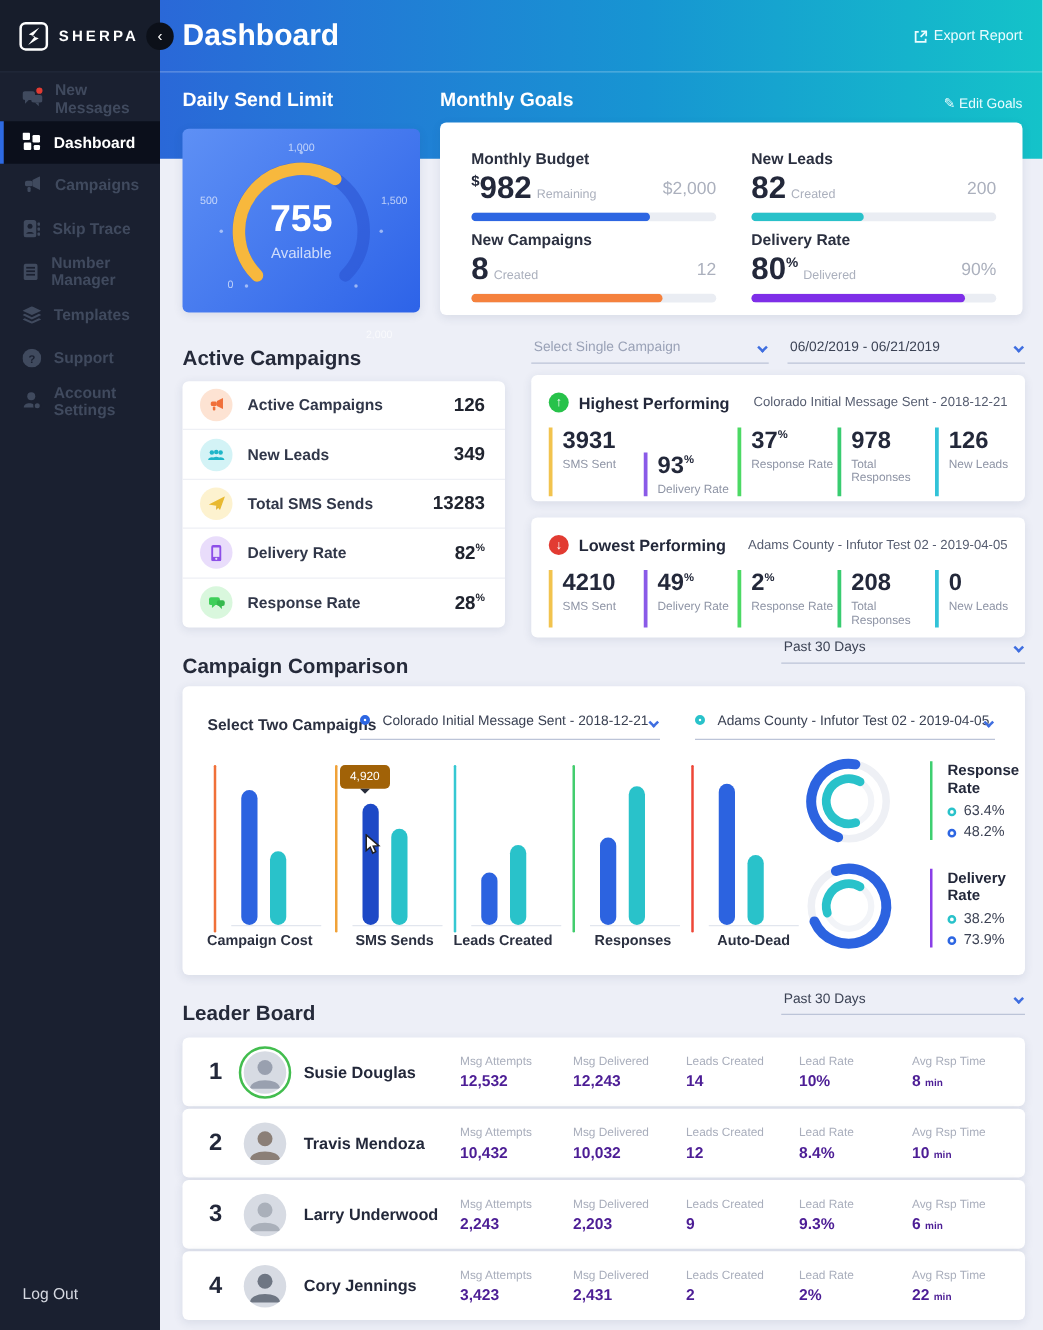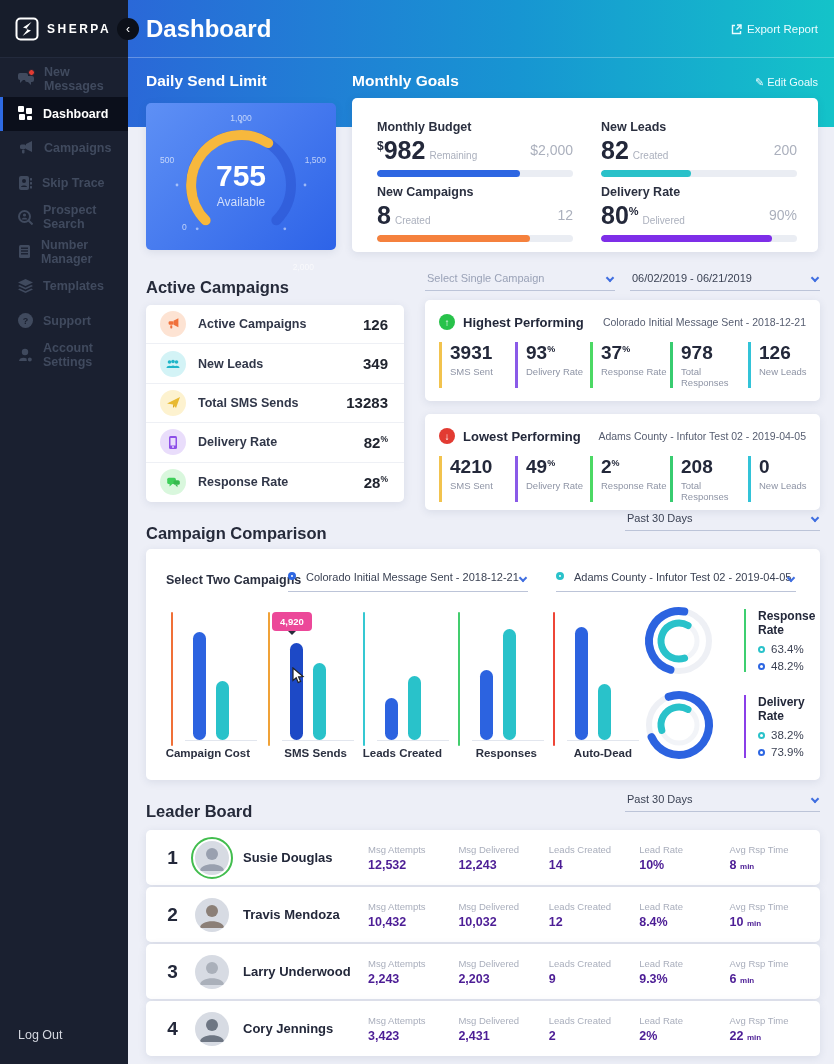--- a/index.html
+++ b/index.html
@@ -88,21 +88,21 @@
   .c-select.t2 .ring { border-color:#29c2ca; }
   .c-select .chev { position:absolute; right:2px; top:8px; }
   .vline { position:absolute; top:63px; height:134px; width:2px; border-radius:1px; }
   .bars { position:absolute; width:62px; height:128px; top:63px; }
   .bar { position:absolute; bottom:0; width:13px; border-radius:7px; }
   .bar.b1 { left:22px; background:#2c63e0; }
   .bar.b2 { left:45px; background:#29c2ca; }
   .bar.b1.hl { background:#1d49c6; }
   .baseline { position:absolute; top:191px; height:1px; background:#e2e6ee; width:72px; }
   .g-label { position:absolute; top:198px; width:96px; text-align:right; font-size:11.5px; font-weight:bold; color:#2b3040; }
-  #tooltip { position:absolute; left:126px; top:63px; background:#ec4899; color:#fff; font-size:9.5px; font-weight:bold; padding:4px 8px; border-radius:4px;text-align:center; }
+  #tooltip { position:absolute; left:126px; top:63px; background:#a16207; color:#fff; font-size:9.5px; font-weight:normal; padding:4px 8px; border-radius:4px;text-align:center; }
   #tooltip::after { content:""; position:absolute; left:50%; margin-left:-4px; bottom:-4px; border-left:4px solid transparent; border-right:4px solid transparent; border-top:4px solid #272c3a; }
   .legend { position:absolute; left:598px; width:90px; border-left:2px solid #3ecf70; padding-left:12px; }
   .legend.purple { border-left-color:#8a3fe8; }
   .lg-title { font-size:12px; font-weight:bold; color:#23283a; margin-bottom:6px; }
   .lg-item { display:flex; align-items:center; gap:6px; font-size:11.5px; color:#3c4254; margin-top:5px; }
   .lg-ring { width:7px; height:7px; border-radius:50%; border:2px solid #29c2ca; }
   .lg-ring.blue { border-color:#2d66e2; }
 
   
   .lb-row { left:146px; width:674px; height:55px; display:flex; align-items:center; }
@@ -162,29 +162,20 @@
     <div class="nav-item">
       <svg width="14" height="14" viewBox="0 0 14 14" fill="currentColor">
           <rect x="1" y="0" width="10" height="14" rx="2"></rect>
           <rect x="12" y="2" width="2" height="2.5" rx="0.5"></rect>
           <rect x="12" y="6" width="2" height="2.5" rx="0.5"></rect>
           <rect x="12" y="10" width="2" height="2.5" rx="0.5"></rect>
           <circle cx="6" cy="5" r="2" fill="#1a2030"></circle>
           <path d="M3 11 c0-2 6-2 6 0 z" fill="#1a2030"></path>
         </svg>
       <span>Skip Trace</span>
-    </div>
-    <div class="nav-item">
-      <svg width="15" height="15" viewBox="0 0 15 15" fill="none" stroke="currentColor" stroke-width="2">
-          <circle cx="6.5" cy="6.5" r="5.5"></circle>
-          <line x1="10.5" y1="10.5" x2="14.5" y2="14.5"></line>
-          <circle cx="6.5" cy="5" r="1.6" fill="currentColor" stroke="none"></circle>
-          <path d="M3.5 9.5 c0-2.4 6-2.4 6 0" fill="currentColor" stroke="none"></path>
-        </svg>
-      <span>Prospect Search</span>
     </div>
     <div class="nav-item">
       <svg width="13" height="15" viewBox="0 0 13 15" fill="currentColor">
           <rect x="1" y="1" width="11" height="13" rx="1.5"></rect>
           <rect x="3" y="3.5" width="7" height="1.4" fill="#1a2030"></rect>
           <rect x="3" y="6.3" width="7" height="1.4" fill="#1a2030"></rect>
           <rect x="3" y="9.1" width="7" height="1.4" fill="#1a2030"></rect>
         </svg>
       <span>Number Manager</span>
     </div>
@@ -358,21 +349,21 @@
   <div class="perf-head">
     <div class="updown" style="background:#27c24a;">↑</div>
     <span class="perf-title">Highest Performing</span>
     <span class="perf-campaign">Colorado Initial Message Sent - 2018-12-21</span>
   </div>
   <div class="met-row">
     <div class="met" style="border-color:#f2c34e; width:76px;">
         <div class="m-val">3931</div>
         <div class="m-lbl">SMS Sent</div>
       </div>
-    <div class="met" style="border-color:#8a5ae8; width:75px;">
+    <div class="met" style="border-color:#8a5ae8; width:75px;margin-top:20px;">
         <div class="m-val"><span>93</span><sup>%</sup></div>
         <div class="m-lbl">Delivery Rate</div>
       </div>
     <div class="met" style="border-color:#4cd964; width:80px;">
         <div class="m-val"><span>37</span><sup>%</sup></div>
         <div class="m-lbl">Response Rate</div>
       </div>
     <div class="met" style="border-color:#38cc70; width:78px;">
         <div class="m-val">978</div>
         <div class="m-lbl">Total Responses</div>

